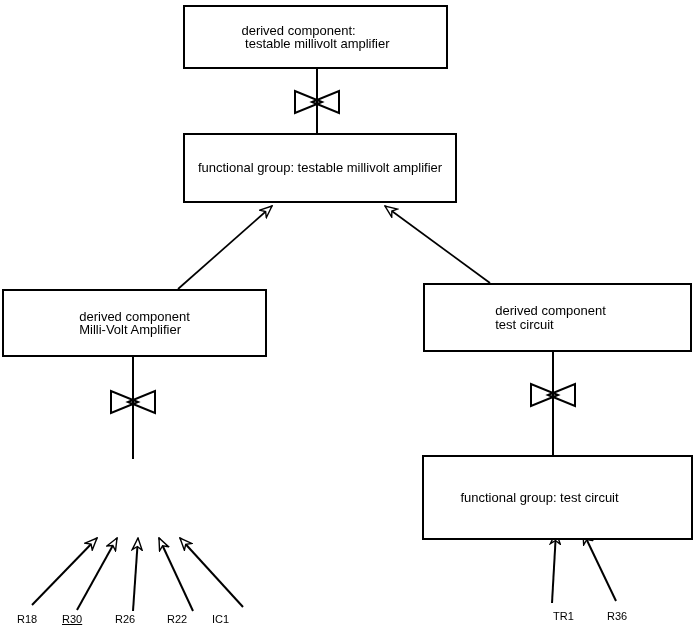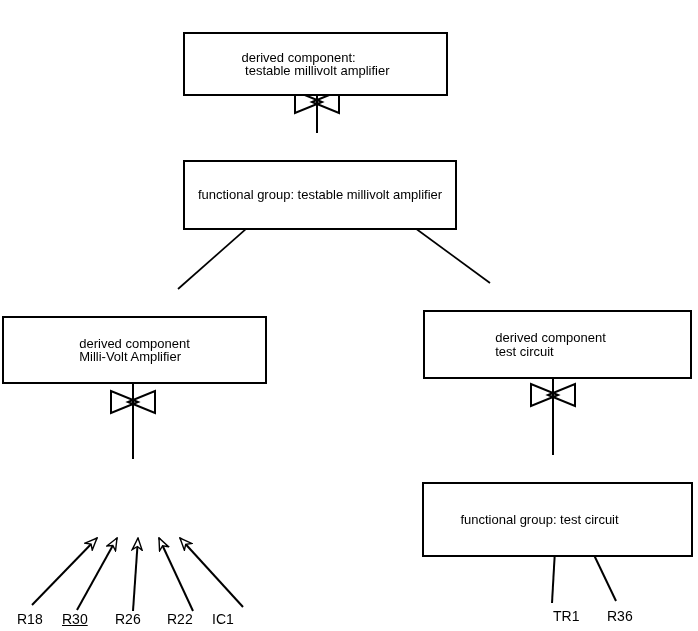--- a/index.html
+++ b/index.html
@@ -16,32 +16,31 @@
   .node {
     position: absolute;
     box-sizing: border-box;
     border: 2px solid #000000;
     background: #ffffff;
     display: flex;
     align-items: center;
     justify-content: center;
     font-size: 13px;
     line-height: 13.5px;
-    margin-top: 27px;
   }
   .node-label { white-space: pre; text-align: left; }
   #n-derived-testable  { left: 183px; top: 5px;   width: 265px; height: 64px; }
   #n-fg-testable       { left: 183px; top: 133px; width: 274px; height: 70px; justify-content: center; }
   #n-derived-millivolt { left: 2px;   top: 289px; width: 265px; height: 68px; }
   #n-derived-test      { left: 423px; top: 283px; width: 269px; height: 69px; padding-right: 14px; }
   #n-fg-millivolt      { left: 3px;   top: 459px; width: 277px; height: 77px; }
-  #n-fg-test           { left: 422px; top: 455px; width: 271px; height: 75px; padding-right: 36px; }
+  #n-fg-test           { left: 422px; top: 455px; width: 271px; height: 85px; padding-right: 36px; }
   .leaf-label {
     position: absolute;
-    font-size: 14px;
+    font-size: 11px;
     line-height: 14px;
     white-space: pre;
   }
   #l-r18 { left: 17px;  top: 612px; }
   #l-r30 { left: 62px;  top: 612px; text-decoration: underline; }
   #l-r26 { left: 115px; top: 612px; }
   #l-r22 { left: 167px; top: 612px; }
   #l-ic1 { left: 212px; top: 612px; }
   #l-tr1 { left: 553px; top: 609px; text-align: right; }
   #l-r36 { left: 607px; top: 609px; text-align: right; }

